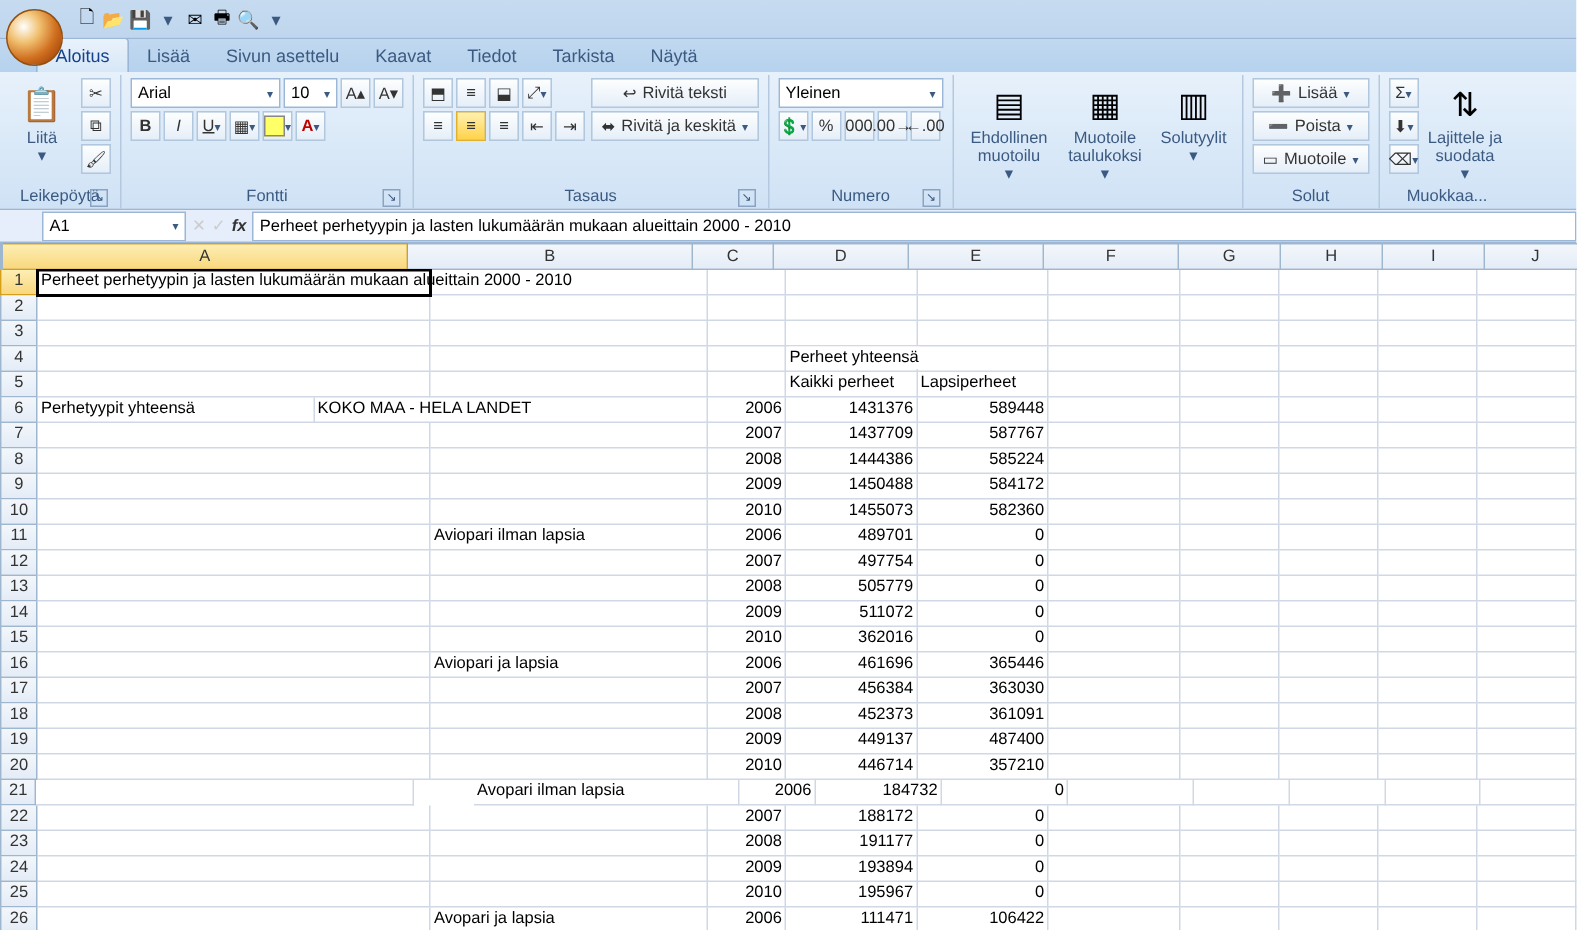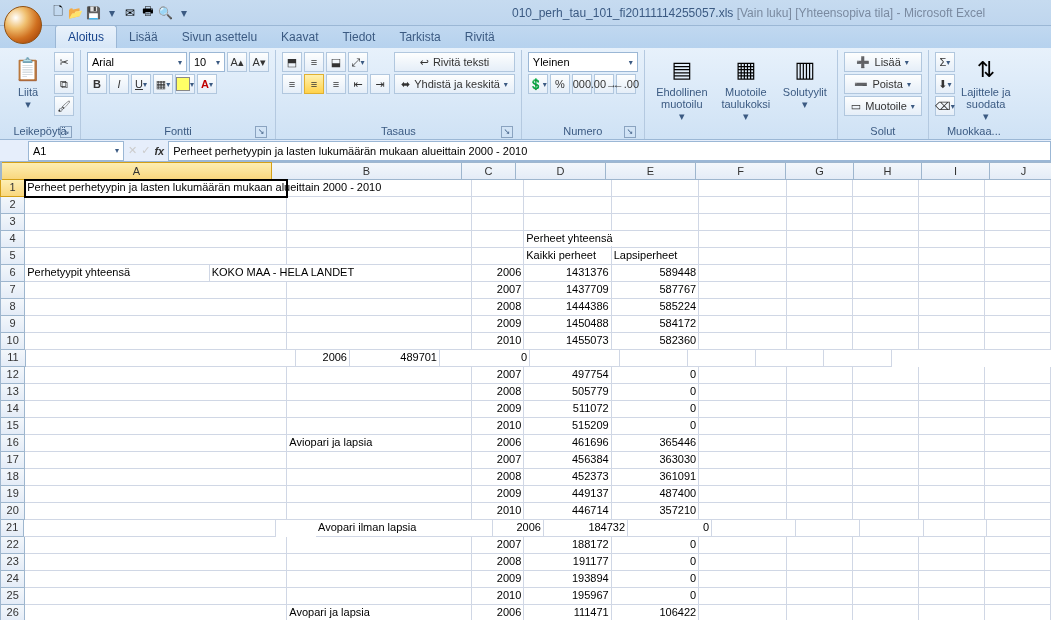--- a/index.html
+++ b/index.html
@@ -6,21 +6,21 @@
 body { background: #fff; font-size: 11px; overflow: hidden; width: 1051px; height: 620px; }
 
 .titlebar { height: 26px; background: linear-gradient(#c6dbf0,#bfd6ee); display: flex; align-items: center; padding: 2px 4px; border-bottom: 1px solid #9bb7d5; }
 .orb { width: 38px; height: 38px; border-radius: 50%; background: radial-gradient(circle at 30% 30%, #fff, #f0c070 30%, #d07020 60%, #903000); border:1px solid #905010; position: relative; top: 12px; margin-right:4px; }
 .qat { display:flex; gap:2px; margin-left:4px; align-items:center; }
 .qat .qi { width:16px; height:16px; display:flex; align-items:center; justify-content:center; font-size:12px; }
 .title-spacer{flex:0 0 320px;}
 .title-text { color:#3b5a82; font-size:12px; }
 .title-text .dim{ color:#7a8aa0; }
 
-.tabbar { height: 22px; background: linear-gradient(#c1d8f0,#b6d2ee); display:flex; align-items:flex-end; padding-left:55px; gap:0; border-bottom:0; font-size:12px;}
+.tabbar { height: 22px; background: linear-gradient(#c1d8f0,#b6d2ee); display:flex; align-items:flex-end; padding-left:24px; gap:0; border-bottom:0; font-size:12px;}
 .tab { padding:4px 12px 4px; color:#3b5a82; cursor:default; }
 .tab.active { background: linear-gradient(#e9f2fb,#d7e7f7); border:1px solid #9bb7d5; border-bottom:none; border-radius:3px 3px 0 0; color:#15428b;}
 
 .ribbon { height: 92px; background: linear-gradient(#e7f1fb,#cfe2f5); border-bottom:1px solid #9bb7d5; display:flex; padding:2px 0 0 0; }
 .group { border-right:1px solid #b4c9e0; padding:2px 6px 0 6px; display:flex; flex-direction:column; position:relative; }
 .group-body{ flex:1; display:flex; align-items:flex-start; gap:4px; }
 .group-label { text-align:center; font-size:11px; color:#3b5a82; padding:1px 0 2px; position:relative; }
 .group-label .dialoglauncher{ position:absolute; right:2px; top:2px; width:12px; height:12px; border:1px solid #8aa3c0; font-size:8px; line-height:10px; color:#3b5a82; }
 
 .bigbtn { display:flex; flex-direction:column; align-items:center; width:44px; padding-top:2px; }
@@ -71,36 +71,30 @@
     <div class="qi">🗋</div>
     <div class="qi">📂</div>
     <div class="qi">💾</div>
     <div class="qi drop">▾</div>
     <div class="qi">✉</div>
     <div class="qi">🖶</div>
     <div class="qi">🔍</div>
     <div class="qi drop">▾</div>
   </div>
   <div class="title-spacer"></div>
-  <div class="title-text">
-    <span>010_perh_tau_101_fi20111114255057.xls</span>
-    <span class="dim">[Vain luku]  [Yhteensopiva tila]</span>
-    <span class="dim"> - </span>
-    <span class="dim">Microsoft Excel</span>
-  </div>
 </div>
 
 <div class="tabbar">
   <div class="tab active">Aloitus</div>
   <div class="tab">Lisää</div>
   <div class="tab">Sivun asettelu</div>
   <div class="tab">Kaavat</div>
   <div class="tab">Tiedot</div>
   <div class="tab">Tarkista</div>
-  <div class="tab">Rivitä</div>
+  <div class="tab">Näytä</div>
 </div>
 
 <div class="ribbon">
 
   <div class="group">
     <div class="group-body">
       <div class="bigbtn">
         <div class="ico">📋</div>
         <span>Liitä</span>
         <span class="drop">▾</span>
@@ -167,21 +161,21 @@
         <div class="row">
           <div class="smbtn">≡</div>
           <div class="smbtn y">≡</div>
           <div class="smbtn">≡</div>
           <div class="smbtn">⇤</div>
           <div class="smbtn">⇥</div>
         </div>
       </div>
       <div class="stack">
         <div class="smbtn wlabel">↩ <span>Rivitä teksti</span></div>
-        <div class="smbtn wlabel">⬌ <span>Yhdistä ja keskitä</span> <span class="drop">▾</span></div>
+        <div class="smbtn wlabel">⬌ <span>Rivitä ja keskitä</span> <span class="drop">▾</span></div>
       </div>
     </div>
     <div class="group-label"><span>Tasaus</span><div class="dialoglauncher">↘</div></div>
   </div>
 
   <div class="group">
     <div class="group-body">
       <div class="stack">
         <div class="ctl sel" style="min-width:110px">
             <span>Yleinen</span>
@@ -413,20 +407,21 @@
         <div class="cell colE num" style="width: 90px;">582360</div>
         <div class="cell colF" style="width: 90px;"></div>
         <div class="cell colG" style="width: 68px;"></div>
         <div class="cell colH" style="width: 68px;"></div>
         <div class="cell colI" style="width: 68px;"></div>
         <div class="cell colJ" style="width: 68px;"></div>
       </div>
       <div class="row-line">
         <div class="rowhdr">11</div>
         <div class="cell colA" style="width: 270px;"></div>
+        <div class="cell colB" style="width: 190px;">Aviopari ilman lapsia</div>
         <div class="cell colC num" style="width: 54px;">2006</div>
         <div class="cell colD num" style="width: 90px;">489701</div>
         <div class="cell colE num" style="width: 90px;">0</div>
         <div class="cell colF" style="width: 90px;"></div>
         <div class="cell colG" style="width: 68px;"></div>
         <div class="cell colH" style="width: 68px;"></div>
         <div class="cell colI" style="width: 68px;"></div>
         <div class="cell colJ" style="width: 68px;"></div>
       </div>
       <div class="row-line">
@@ -466,21 +461,21 @@
         <div class="cell colG" style="width: 68px;"></div>
         <div class="cell colH" style="width: 68px;"></div>
         <div class="cell colI" style="width: 68px;"></div>
         <div class="cell colJ" style="width: 68px;"></div>
       </div>
       <div class="row-line">
         <div class="rowhdr">15</div>
         <div class="cell colA" style="width: 270px;"></div>
         <div class="cell colB" style="width: 190px;"></div>
         <div class="cell colC num" style="width: 54px;">2010</div>
-        <div class="cell colD num" style="width: 90px;">515209</div>
+        <div class="cell colD num" style="width: 90px;">362016</div>
         <div class="cell colE num" style="width: 90px;">0</div>
         <div class="cell colF" style="width: 90px;"></div>
         <div class="cell colG" style="width: 68px;"></div>
         <div class="cell colH" style="width: 68px;"></div>
         <div class="cell colI" style="width: 68px;"></div>
         <div class="cell colJ" style="width: 68px;"></div>
       </div>
       <div class="row-line">
         <div class="rowhdr">16</div>
         <div class="cell colA" style="width: 270px;"></div>

